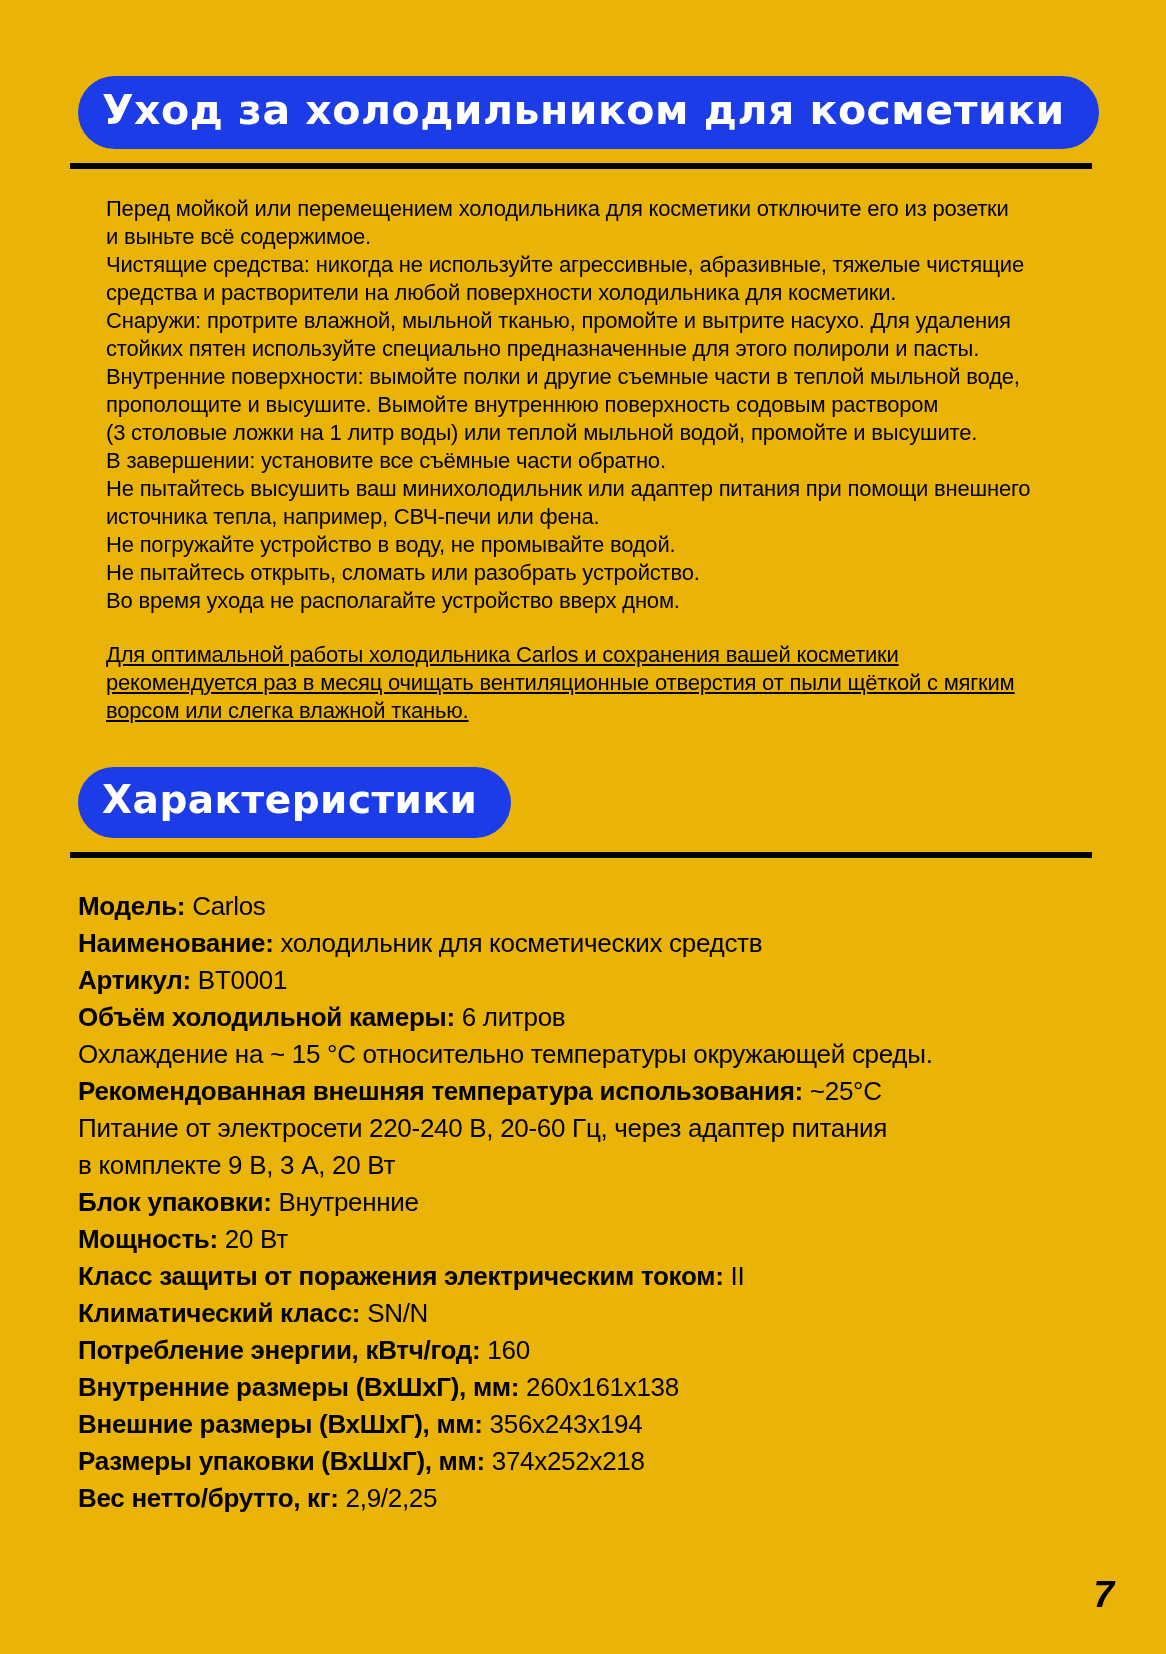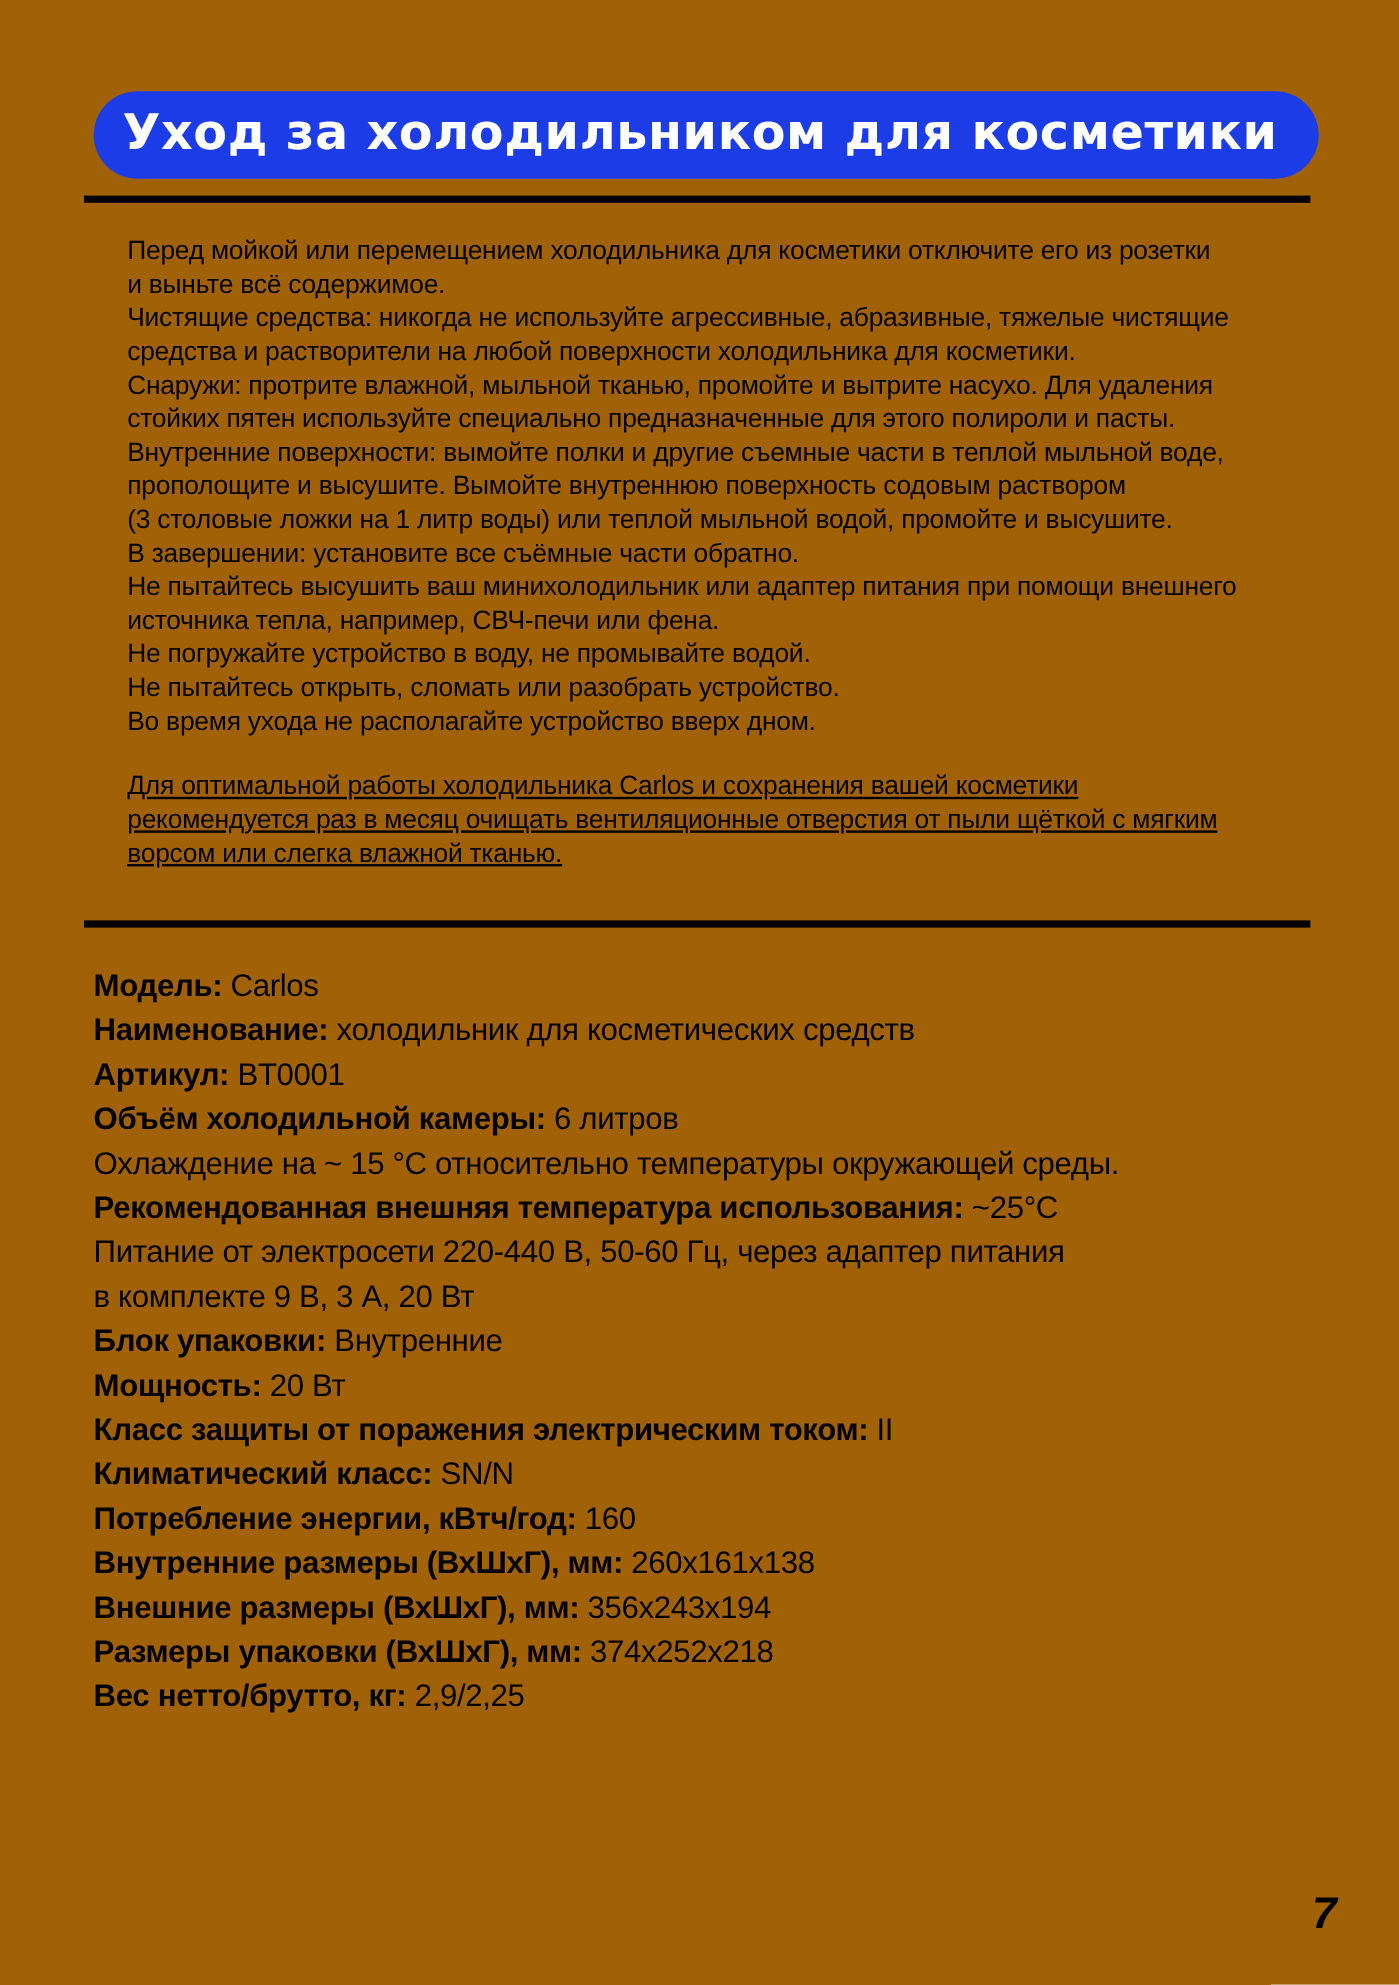--- a/index.html
+++ b/index.html
@@ -4,21 +4,21 @@
 <style>
   html, body {
     margin: 0;
     padding: 0;
     background: #ffffff;
   }
   .page {
     position: relative;
     width: 1166px;
     height: 1654px;
-    background: #a16207;
+    background: #eab308;
     box-sizing: border-box;
     padding: 76px 72px 0 78px;
     font-family: "Liberation Sans", sans-serif;
     color: #000000;
     overflow: hidden;
   }
   .pill {
     display: inline-block;
     background: #1c3ce8;
     color: #ffffff;
@@ -91,30 +91,31 @@
 Не погружайте устройство в воду, не промывайте водой.
 Не пытайтесь открыть, сломать или разобрать устройство.
 Во время ухода не располагайте устройство вверх дном.</div>
 
     <div class="body-text second">Для оптимальной работы холодильника Carlos и сохранения вашей косметики
 рекомендуется раз в месяц очищать вентиляционные отверстия от пыли щёткой с мягким
 ворсом или слегка влажной тканью.</div>
   </div>
 
   <div class="section-specs">
+    <div class="pill medium">Характеристики</div>
     <div class="rule"></div>
 
     <div class="specs-list">
       <div class="spec-row"><b>Модель:</b><span> Carlos</span></div>
       <div class="spec-row"><b>Наименование:</b><span> холодильник для косметических средств</span></div>
       <div class="spec-row"><b>Артикул:</b><span> BT0001</span></div>
       <div class="spec-row"><b>Объём холодильной камеры:</b><span> 6 литров</span></div>
       <div class="spec-row"><b></b><span>Охлаждение на ~ 15 °C относительно температуры окружающей среды.</span></div>
       <div class="spec-row"><b>Рекомендованная внешняя температура использования:</b><span> ~25°C</span></div>
-      <div class="spec-row"><b></b><span>Питание от электросети 220-440 В, 50-60 Гц, через адаптер питания</span></div>
+      <div class="spec-row"><b></b><span>Питание от электросети 220-240 В, 20-60 Гц, через адаптер питания</span></div>
       <div class="spec-row"><b></b><span>в комплекте 9 В, 3 А, 20 Вт</span></div>
       <div class="spec-row"><b>Блок упаковки:</b><span> Внутренние</span></div>
       <div class="spec-row"><b>Мощность:</b><span> 20 Вт</span></div>
       <div class="spec-row"><b>Класс защиты от поражения электрическим током:</b><span> II</span></div>
       <div class="spec-row"><b>Климатический класс:</b><span> SN/N</span></div>
       <div class="spec-row"><b>Потребление энергии, кВтч/год:</b><span> 160</span></div>
       <div class="spec-row"><b>Внутренние размеры (ВхШхГ), мм:</b><span> 260х161х138</span></div>
       <div class="spec-row"><b>Внешние размеры (ВхШхГ), мм:</b><span> 356х243х194</span></div>
       <div class="spec-row"><b>Размеры упаковки (ВхШхГ), мм:</b><span> 374х252х218</span></div>
       <div class="spec-row"><b>Вес нетто/брутто, кг:</b><span> 2,9/2,25</span></div>

